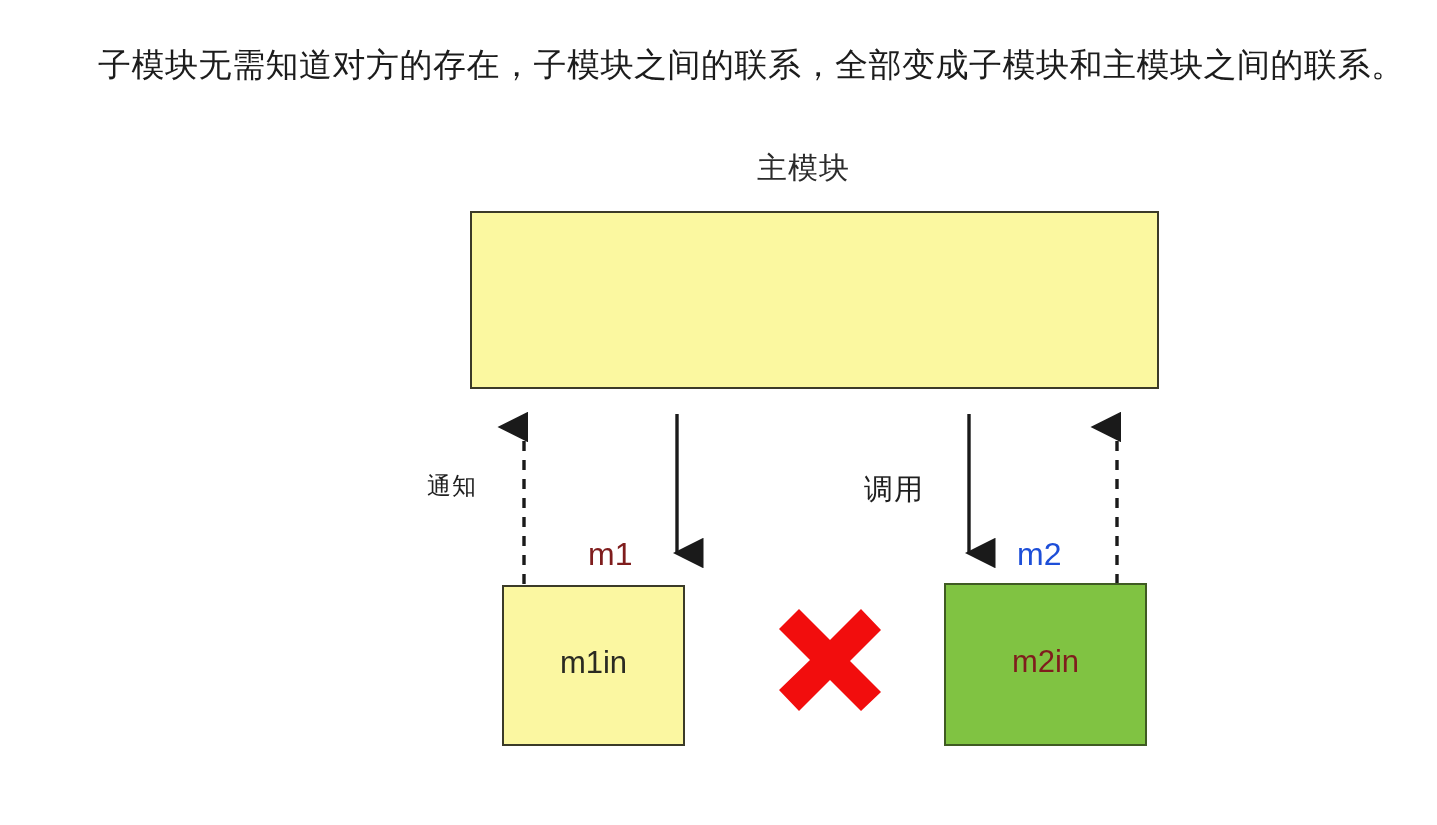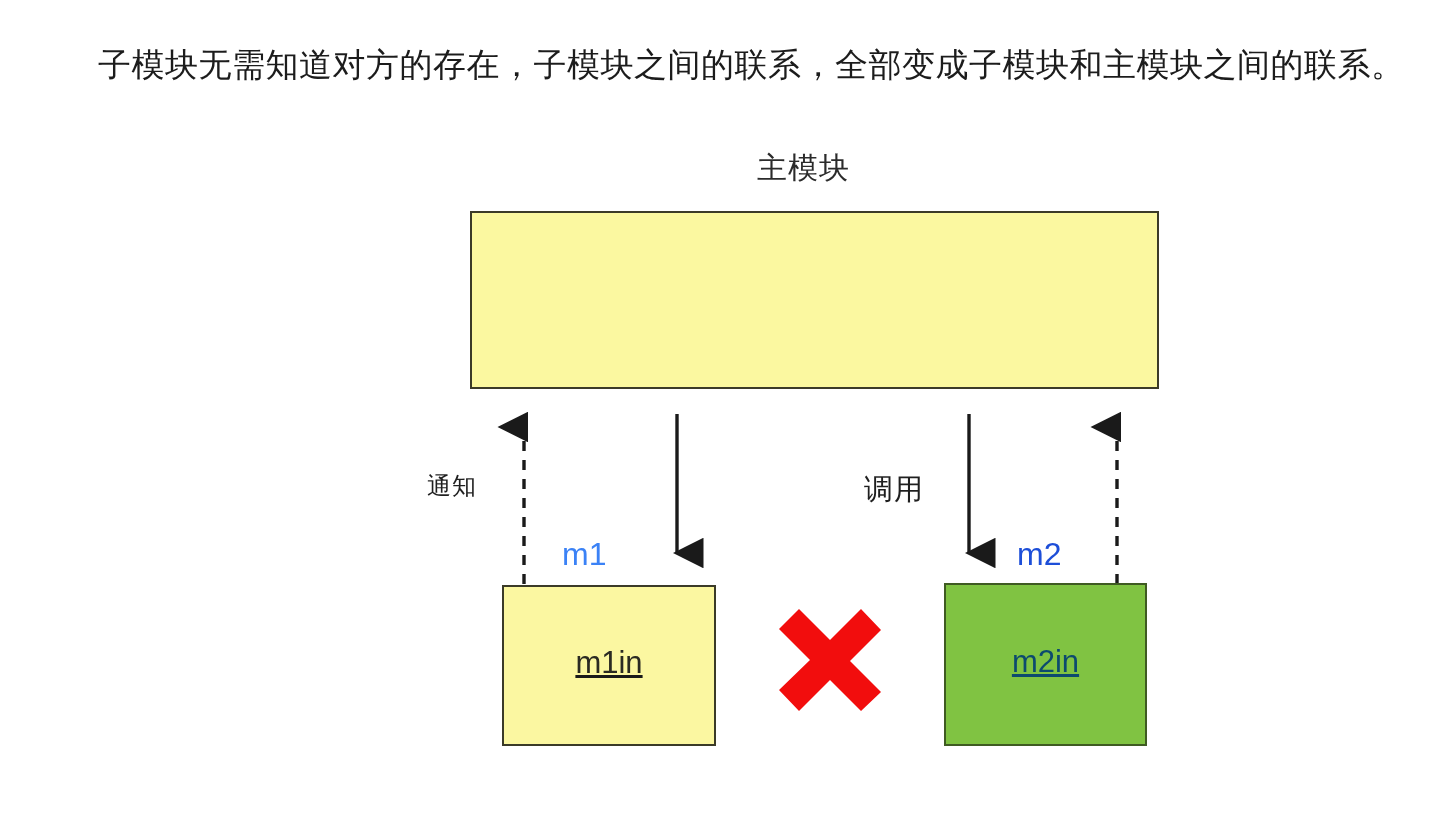--- a/index.html
+++ b/index.html
@@ -52,24 +52,24 @@
     font-size: 24px;
     letter-spacing: 1px;
   }
   .label-invoke {
     left: 864px;
     top: 470px;
     font-size: 29px;
     letter-spacing: 1px;
   }
   .label-m1 {
-    left: 562px;
+    left: 588px;
     top: 536px;
     font-size: 32px;
-    color: #3b82f6;
+    color: #7f1d1d;
   }
   .label-m2 {
     left: 1017px;
     top: 536px;
     font-size: 32px;
     color: #1d4ed8;
   }
 
   
   .box {
@@ -83,42 +83,40 @@
   .box-main {
     left: 470px;
     top: 211px;
     width: 689px;
     height: 178px;
     background: #fbf8a0;
   }
   .box-m1in {
     left: 502px;
     top: 585px;
-    width: 214px;
+    width: 183px;
     height: 161px;
     background: #fbf7a1;
-    text-decoration: underline;
   }
   .box-m2in {
     left: 944px;
     top: 583px;
     width: 203px;
     height: 163px;
     background: #80c342;
     border-color: #3f5b22;
   }
   .box-text {
     font-size: 31px;
     color: #2a2a22;
     position: relative;
     top: -3px;
   }
   .box-m2in .box-text {
-    color: #0c4a6e;
-    text-decoration: underline;
+    color: #7f1d1d;
   }
 
   
   #arrows {
     position: absolute;
     left: 0;
     top: 0;
     width: 1437px;
     height: 825px;
     pointer-events: none;

